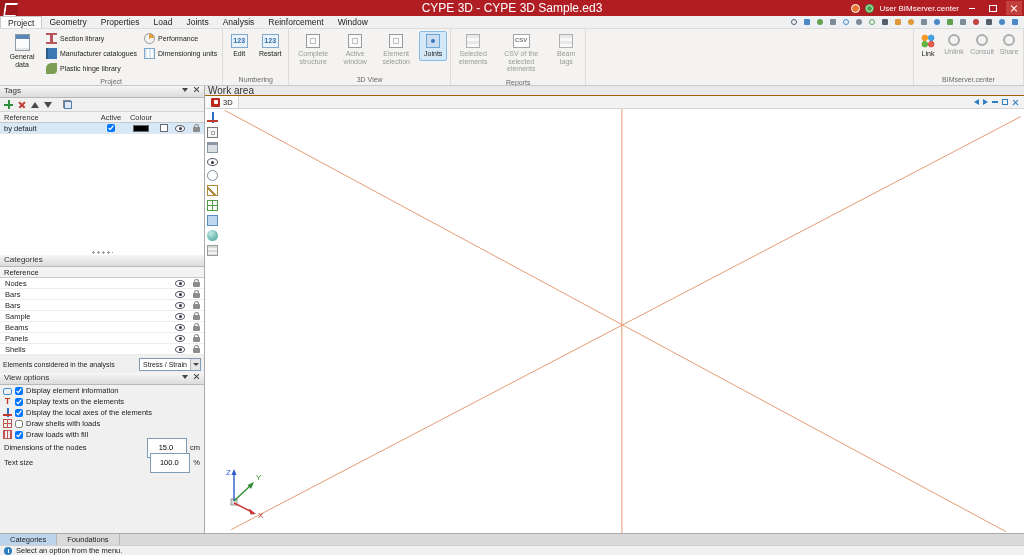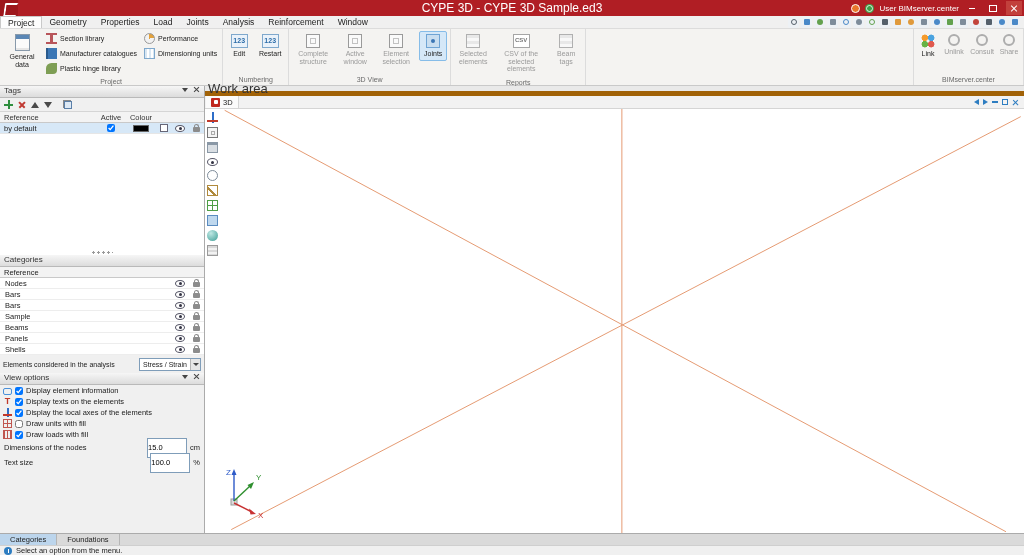--- a/index.html
+++ b/index.html
@@ -113,26 +113,26 @@
   .vrow { height:11px; flex:0 0 auto; display:flex; align-items:center; gap:3px; padding-left:3px; font-size:7.5px; }
   .vo { width:9px; height:9px; flex:0 0 auto; position:relative; }
   .vo-bubble { border:1px solid #4A90D9; border-radius:2px; height:7px; margin-top:1px; }
   .vo-text { color:#C0392B; font-weight:bold; font-size:9px; line-height:9px; text-align:center; }
   .vo-axes::before { content:''; position:absolute; left:4px; top:0; width:1.5px; height:9px; background:#2D6DC8; }
   .vo-axes::after { content:''; position:absolute; top:6px; left:0; width:9px; height:1.5px; background:#C0392B; }
   .vo-grid { border:1px solid #C0564F; background:linear-gradient(#C0564F 0 0) center/1px 100% no-repeat, linear-gradient(#C0564F 0 0) center/100% 1px no-repeat; }
   .vo-stripes { border:1px solid #C0564F; background:repeating-linear-gradient(90deg, #C0564F 0 1px, transparent 1px 3px); }
   .num-row { height:15px; flex:0 0 auto; display:flex; align-items:center; gap:3px; padding:0 4px; font-size:7.5px; }
   .num-row .lbl { flex:1; }
-  .num-input { width:40px; height:20px; border:1px solid #7F9DB9; font-size:7.5px; text-align:left; padding-right:2px; font-family:"Liberation Sans", sans-serif; }
+  .num-input { width:40px; height:20px; border:1px solid #7F9DB9; font-size:7.5px; text-align:center; padding-right:2px; font-family:"Liberation Sans", sans-serif; }
   .bottom-fill { flex:1; }
   input[type=checkbox] { width:8px; height:8px; margin:0; }
   
   .work { position:absolute; top:86px; left:205px; right:0; height:447px; display:flex; flex-direction:column; background:#fff; }
-  .work-head { height:10px; flex:0 0 auto; background:#E9E9E9; border-bottom:5px solid #a16207; display:flex; align-items:center; padding-left:3px; font-size:13px; color:#333; }
+  .work-head { height:10px; flex:0 0 auto; background:#E9E9E9; border-bottom:1px solid #a16207; display:flex; align-items:center; padding-left:3px; font-size:10px; color:#333; }
   .work-tabs { height:13px; flex:0 0 auto; background:#F2F2F2; border-bottom:1px solid #D5D5D5; display:flex; align-items:center; padding:0 1px; }
   .wtab { display:flex; align-items:center; gap:3px; height:100%; padding:0 5px; background:#FBFBFB; border-right:1px solid #D5D5D5; font-size:7.5px; }
   .wtab-ic { width:9px; height:9px; background:#C0281E; border-radius:1px; position:relative; }
   .wtab-ic::after { content:''; position:absolute; inset:2.5px; background:#fff; border-radius:1px; }
   .wtab-ctrls { margin-left:auto; display:flex; align-items:center; gap:4px; padding-right:4px; color:#2D7DC1; }
   .tri-l { width:0;height:0;border-top:3.5px solid transparent;border-bottom:3.5px solid transparent;border-right:5px solid #2D7DC1; }
   .tri-r { width:0;height:0;border-top:3.5px solid transparent;border-bottom:3.5px solid transparent;border-left:5px solid #2D7DC1; }
   .wc-min { width:6px; height:1.5px; background:#2D7DC1; }
   .wc-max { width:6px; height:6px; border:1px solid #2D7DC1; }
   .wc-x { width:7px; height:7px; position:relative; }
@@ -472,21 +472,21 @@
       <span>Display texts on the elements</span>
     </div>
     <div class="vrow">
       <span class="vo vo-axes"></span>
       <input type="checkbox" checked="" style="">
       <span>Display the local axes of the elements</span>
     </div>
     <div class="vrow">
       <span class="vo vo-grid"></span>
       <input type="checkbox" style="">
-      <span>Draw units with fill</span>
+      <span>Draw shells with loads</span>
     </div>
     <div class="vrow">
       <span class="vo vo-stripes"></span>
       <input type="checkbox" checked="" style="">
       <span>Draw loads with fill</span>
     </div>
 
     <div class="num-row">
       <span class="lbl">Dimensions of the nodes</span>
       <input class="num-input" value="15.0" style="">

